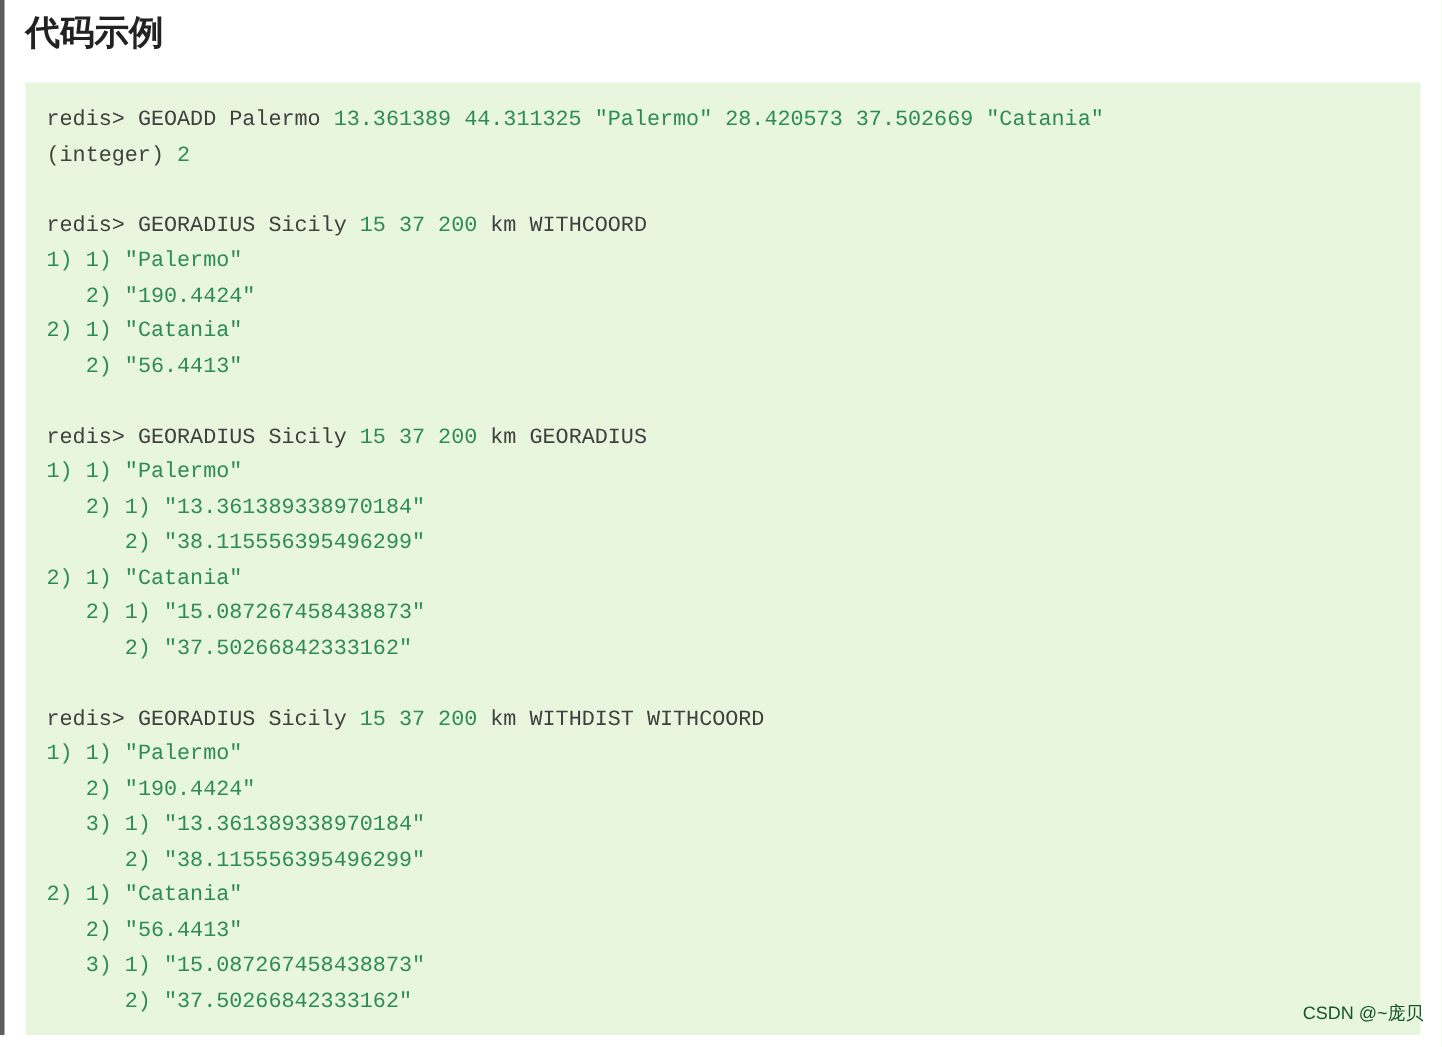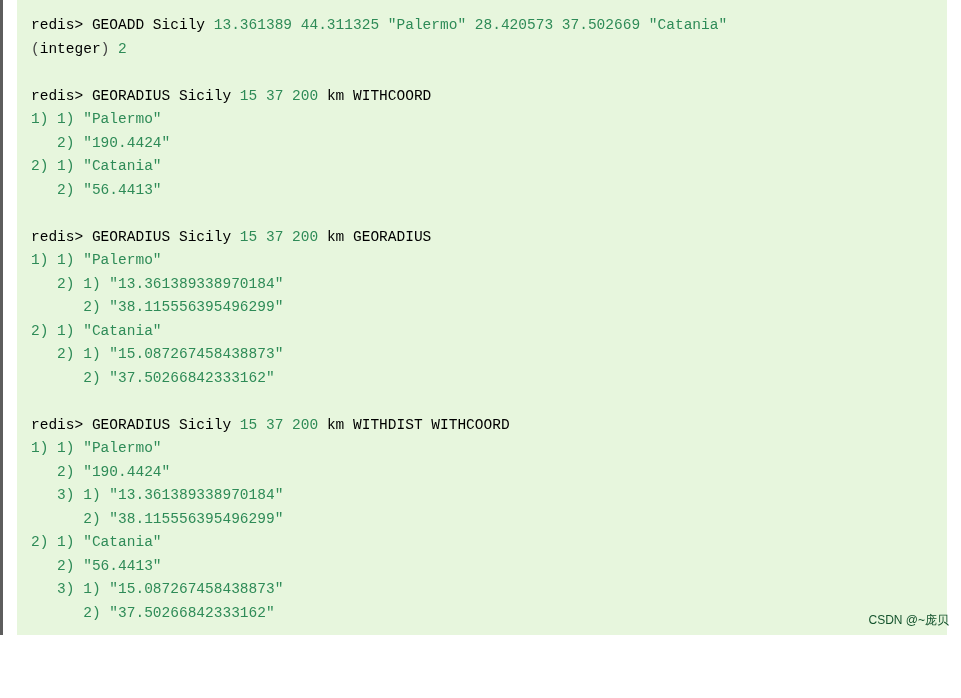--- a/index.html
+++ b/index.html
@@ -29,40 +29,41 @@
   pre.code {
     background: #e7f6dd;
     padding: 14px 14px 10px 14px;
     font-family: Consolas, "Courier New", monospace;
     font-size: 14.5px;
     line-height: 23.5px;
     white-space: pre;
     color: #444;
     overflow: hidden;
   }
-  .kw { color: #000000; }
+  .kw { color: #404040; }
   .num { color: #2e8b57; }
   .str { color: #2e8b57; }
   .paren { color: #444; }
   .idx { color: #2e8b57; text-align: center; }
   .watermark {
     position: absolute;
     right: 12px;
     bottom: 6px;
     font-size: 12px;
     color: #14532d;
     font-family: sans-serif;
   }
 </style>
 </head>
 <body>
 
 <div class="border-bar"></div>
 <div class="content">
-  <pre class="code" id="code"><span class="kw">redis&gt; </span><span class="kw">GEOADD Sicily </span><span class="num">13.361389 44.311325 </span><span class="str">"Palermo" </span><span class="num">28.420573 37.502669 </span><span class="str">"Catania"</span>
+  <h2 class="title">代码示例</h2>
+  <pre class="code" id="code"><span class="kw">redis&gt; </span><span class="kw">GEOADD Palermo </span><span class="num">13.361389 44.311325 </span><span class="str">"Palermo" </span><span class="num">28.420573 37.502669 </span><span class="str">"Catania"</span>
 <span class="paren">(</span><span class="kw">integer</span><span class="paren">) </span><span class="num">2</span>
 <span></span>
 <span class="kw">redis&gt; </span><span class="kw">GEORADIUS Sicily </span><span class="num">15 37 200 </span><span class="kw">km WITHCOORD</span>
 <span class="idx">1) 1) </span><span class="str">"Palermo"</span>
 <span class="idx">   2) </span><span class="str">"190.4424"</span>
 <span class="idx">2) 1) </span><span class="str">"Catania"</span>
 <span class="idx">   2) </span><span class="str">"56.4413"</span>
 <span></span>
 <span class="kw">redis&gt; </span><span class="kw">GEORADIUS Sicily </span><span class="num">15 37 200 </span><span class="kw">km GEORADIUS</span>
 <span class="idx">1) 1) </span><span class="str">"Palermo"</span>

